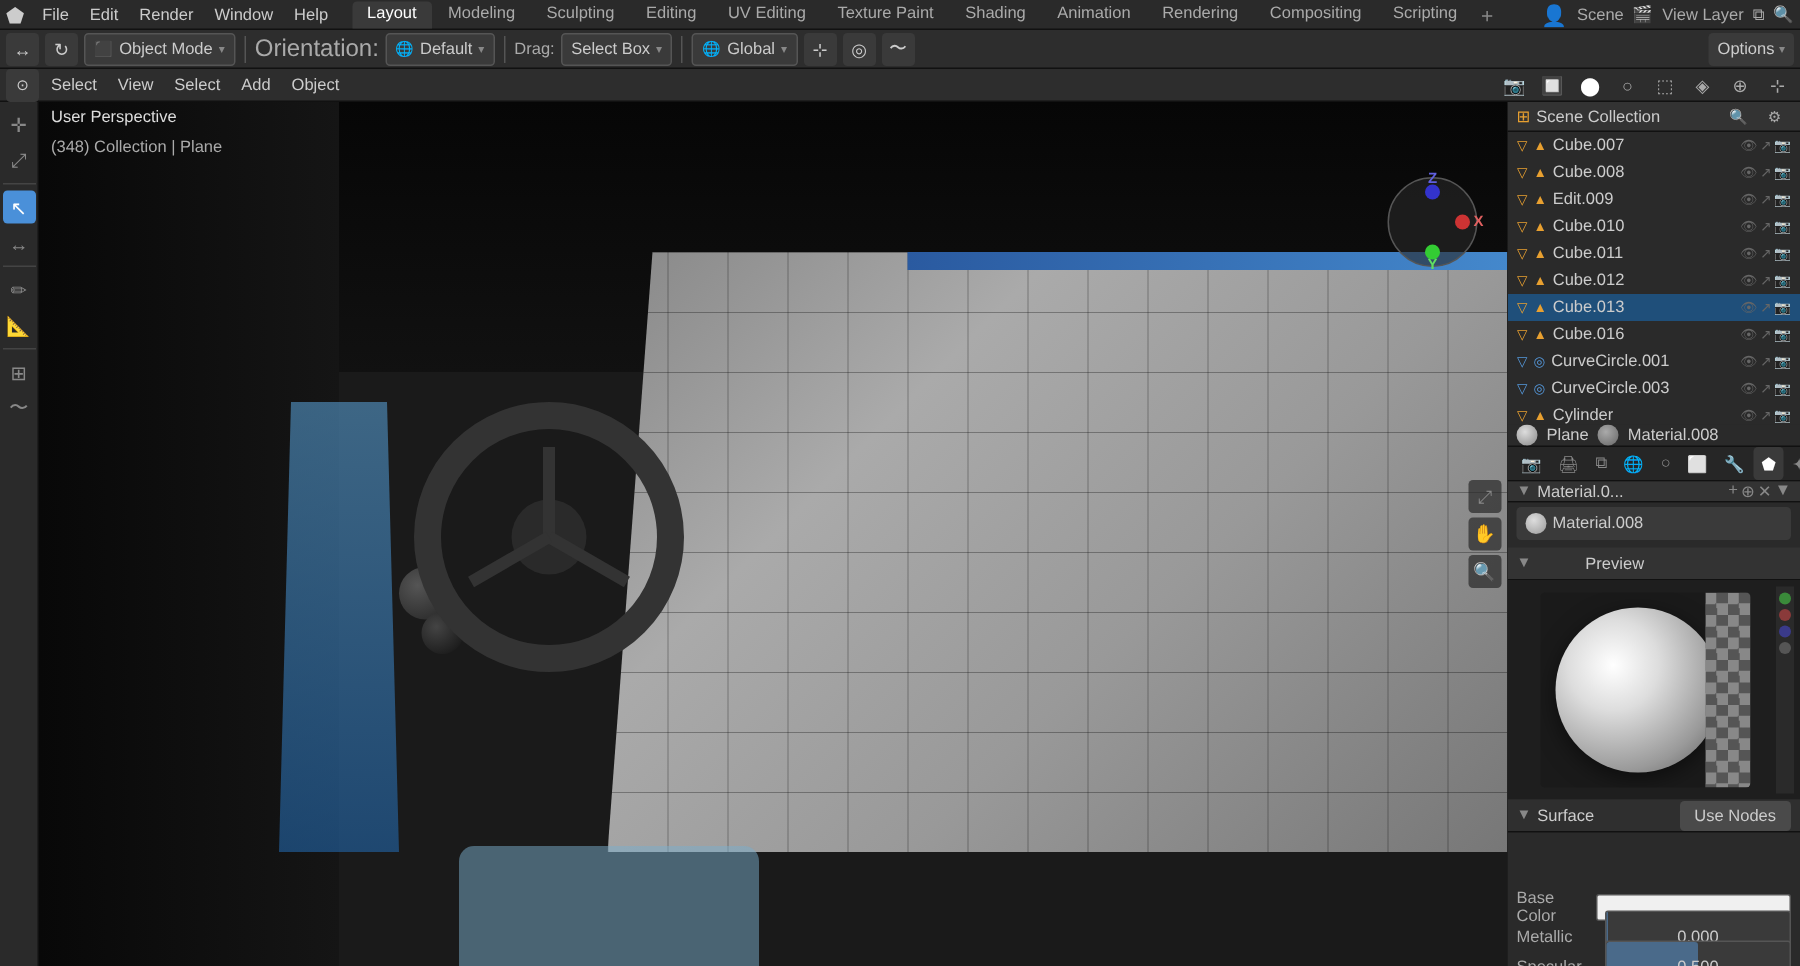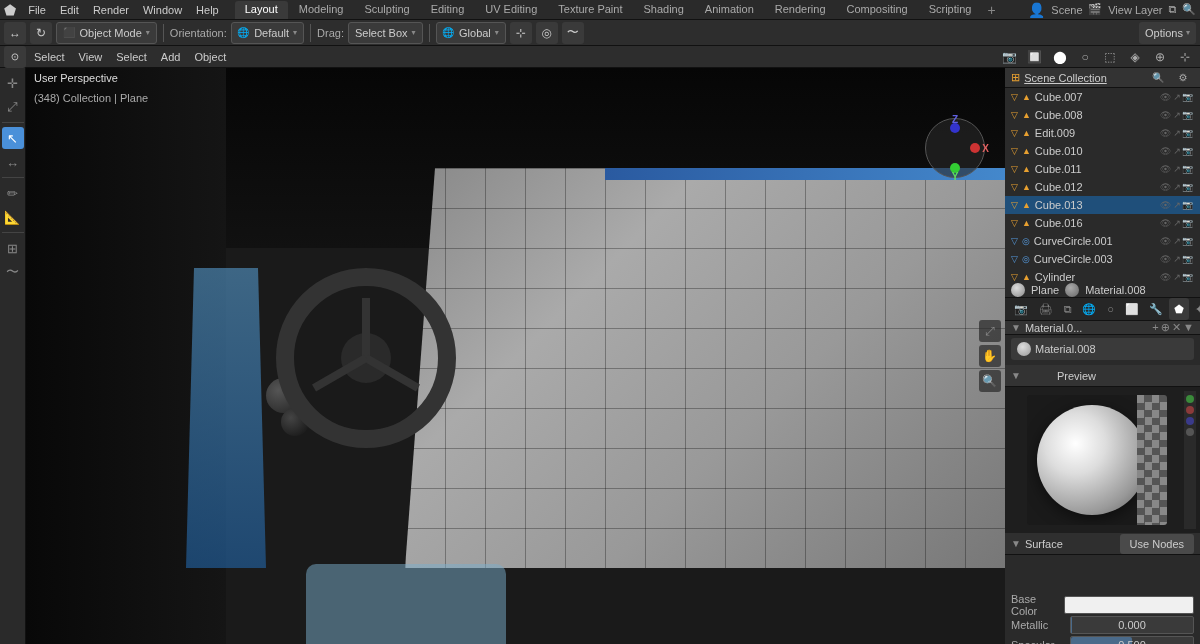--- a/index.html
+++ b/index.html
@@ -511,21 +511,21 @@
       height: 20px;
       gap: 4px;
     }
     .slider-label {
       width: 55px;
       color: #aaa;
       font-size: 11px;
     }
     .slider-container {
       flex: 1;
-      height: 18px;
+      height: 36px;
       background: #3a3a3a;
       border-radius: 2px;
       position: relative;
       display: flex;
       align-items: center;
       border: 1px solid #555;
     }
     .slider-fill {
       height: 100%;
       border-radius: 2px;
@@ -671,21 +671,21 @@
   <div class="icon-btn" title="Rotate">↻</div>
 
   <div class="toolbar-dropdown">
     <span style="font-size:10px;">⬛</span>
     <span>Object Mode</span>
     <span class="chevron">▾</span>
   </div>
 
   <div class="toolbar-separator"></div>
 
-  <span style="color:#aaa; font-size:11px;text-align:center;">Orientation:</span>
+  <span style="color:#aaa; font-size:16px;text-align:center;">Orientation:</span>
   <div class="toolbar-dropdown">
     <span style="font-size:10px;">🌐</span>
     <span>Default</span>
     <span class="chevron">▾</span>
   </div>
 
   <div class="toolbar-separator"></div>
 
   <span style="color:#aaa; font-size:11px;">Drag:</span>
   <div class="toolbar-dropdown">
@@ -793,21 +793,21 @@
       <div class="vp-tool">⤢</div>
       <div class="vp-tool">✋</div>
       <div class="vp-tool">🔍</div>
     </div>
   </div>
 
   <div id="right-area">
 
     <div class="right-panel-header">
       <span style="color:#e8a030; font-size:11px;">⊞</span>
-      <span style="font-size:11px; color:#ccc;text-decoration:underline;">Scene Collection</span>
+      <span style="font-size:11px; color:#ccc;">Scene Collection</span>
       <div style="margin-left:auto; display:flex; gap:2px;">
         <div class="hi-btn" style="font-size:10px;">🔍</div>
         <div class="hi-btn" style="font-size:10px;">⚙</div>
       </div>
     </div>
 
     <div class="outliner-scroll">
       <div class="outliner-item">
         <span style="color:#e8a030; font-size:9px;">▽</span>
         <span style="color:#e8a030; font-size:9px;">▲</span>

